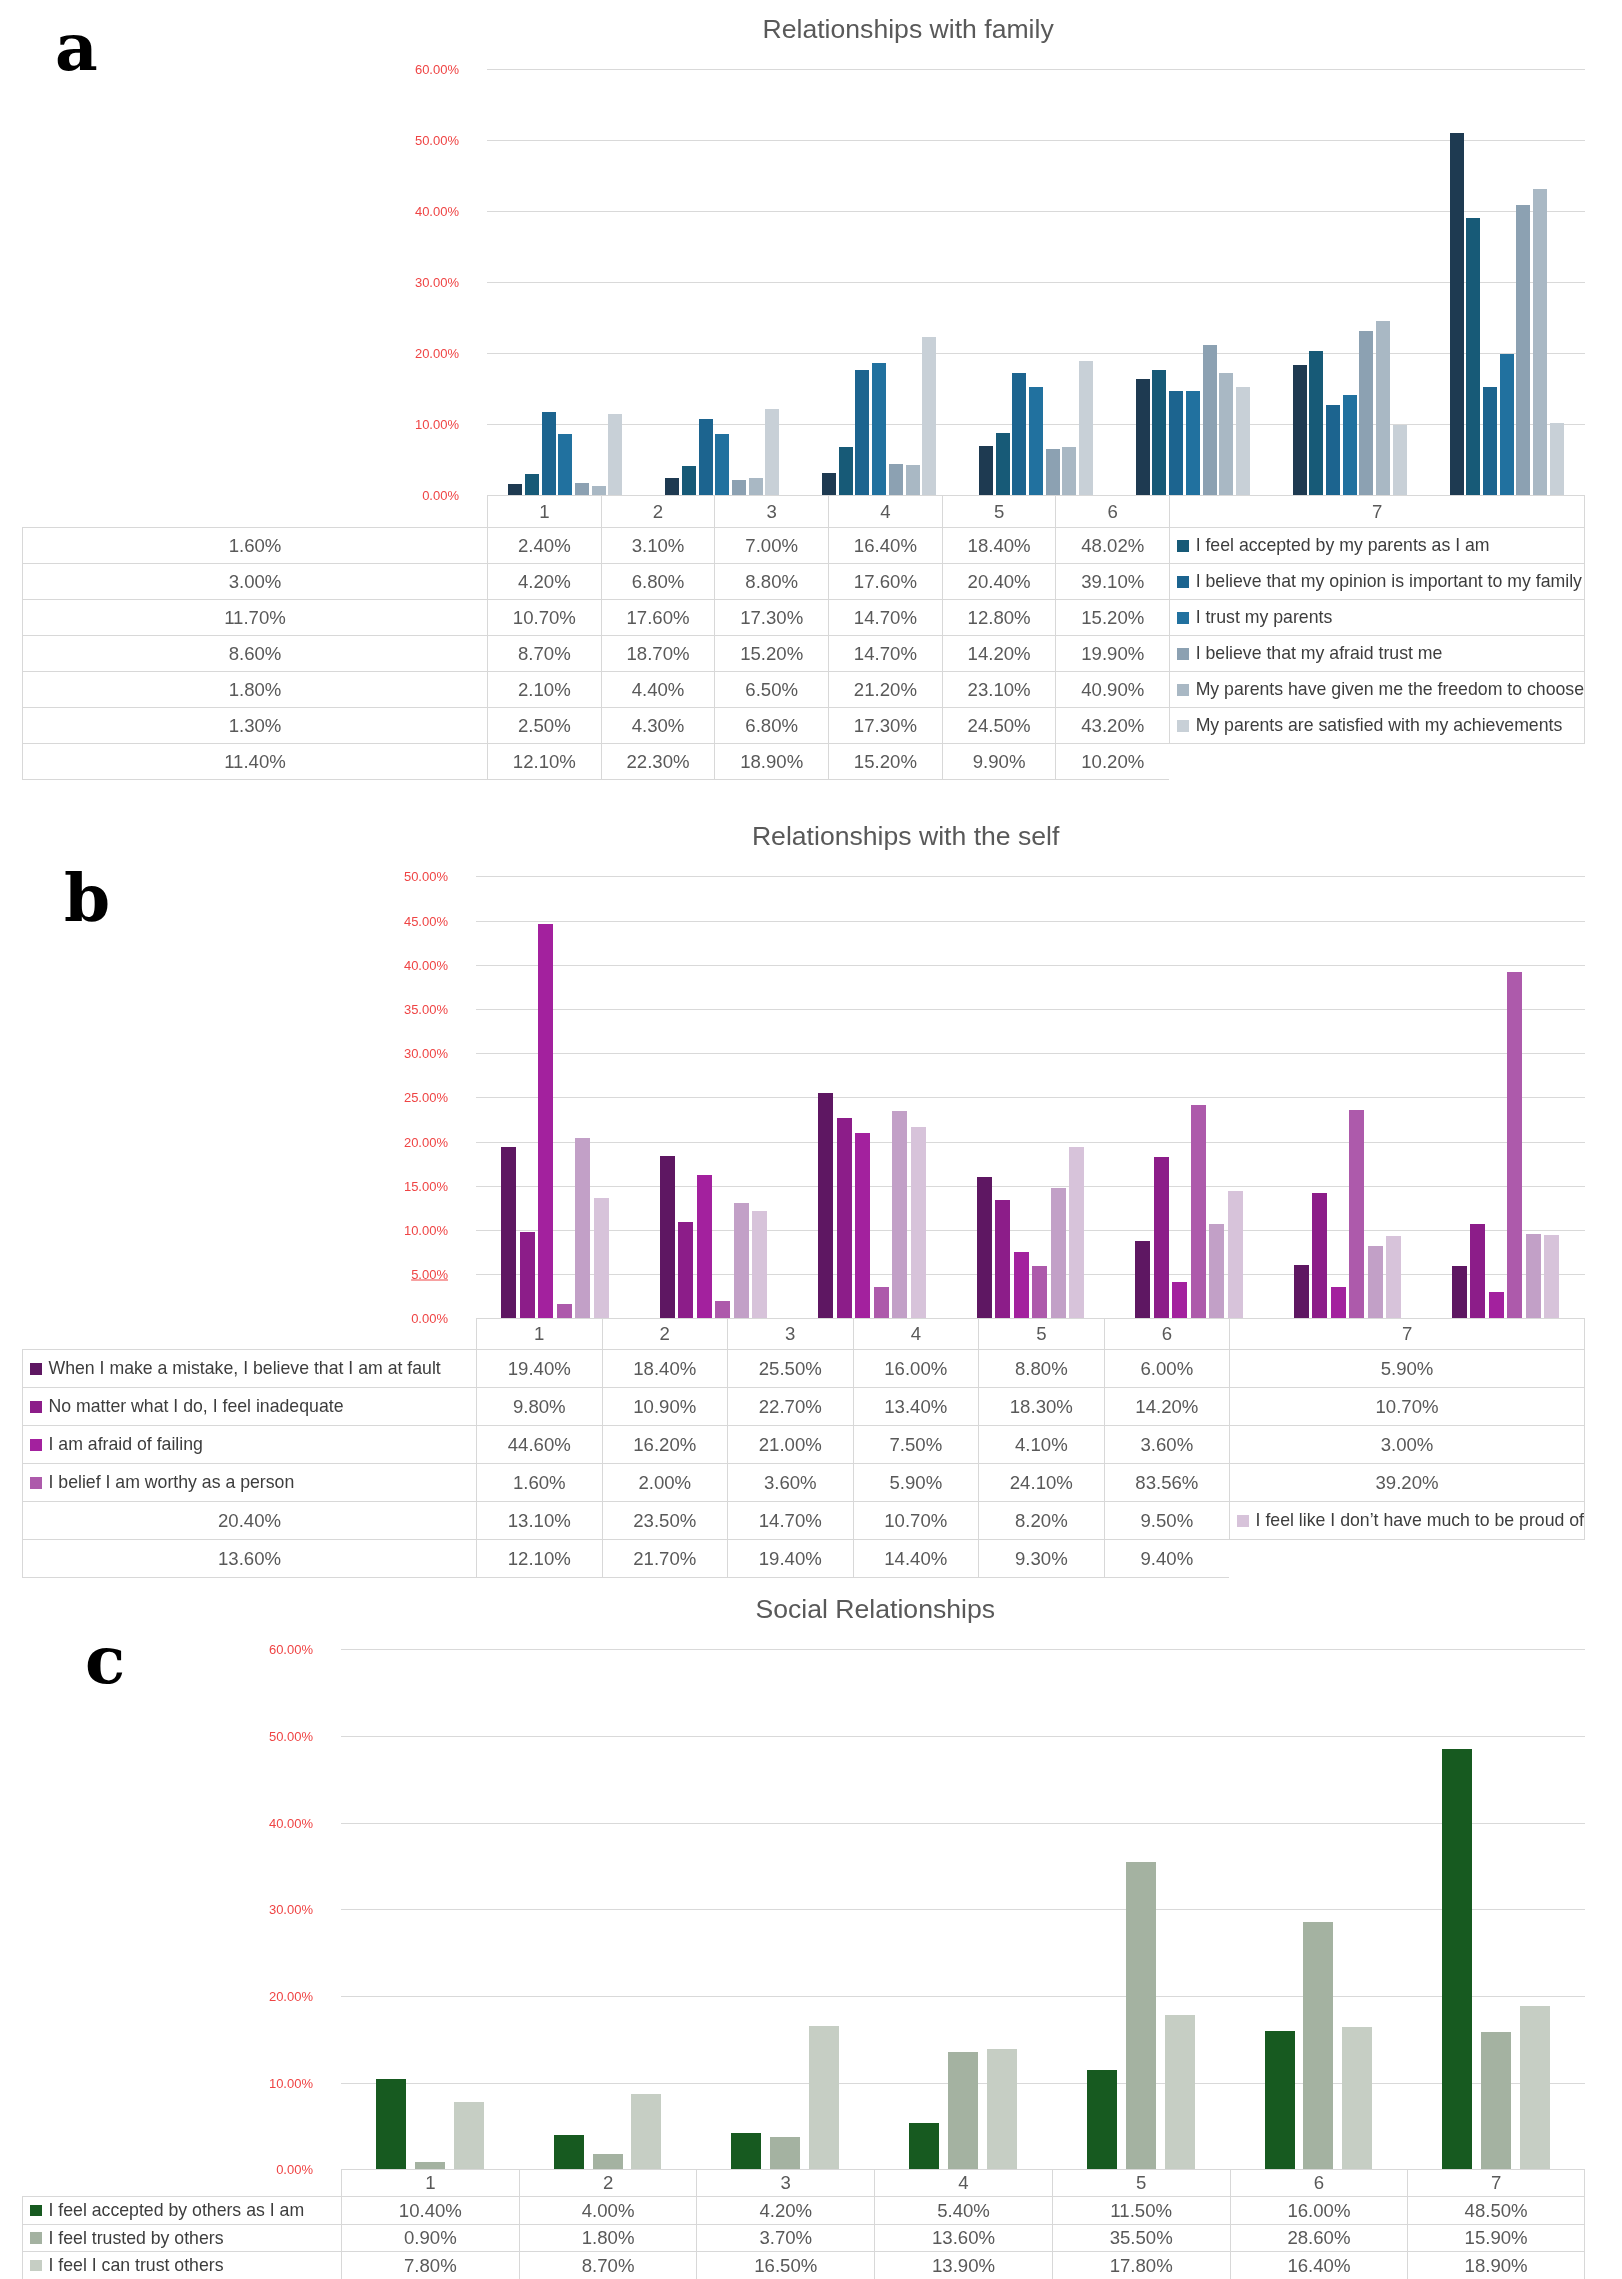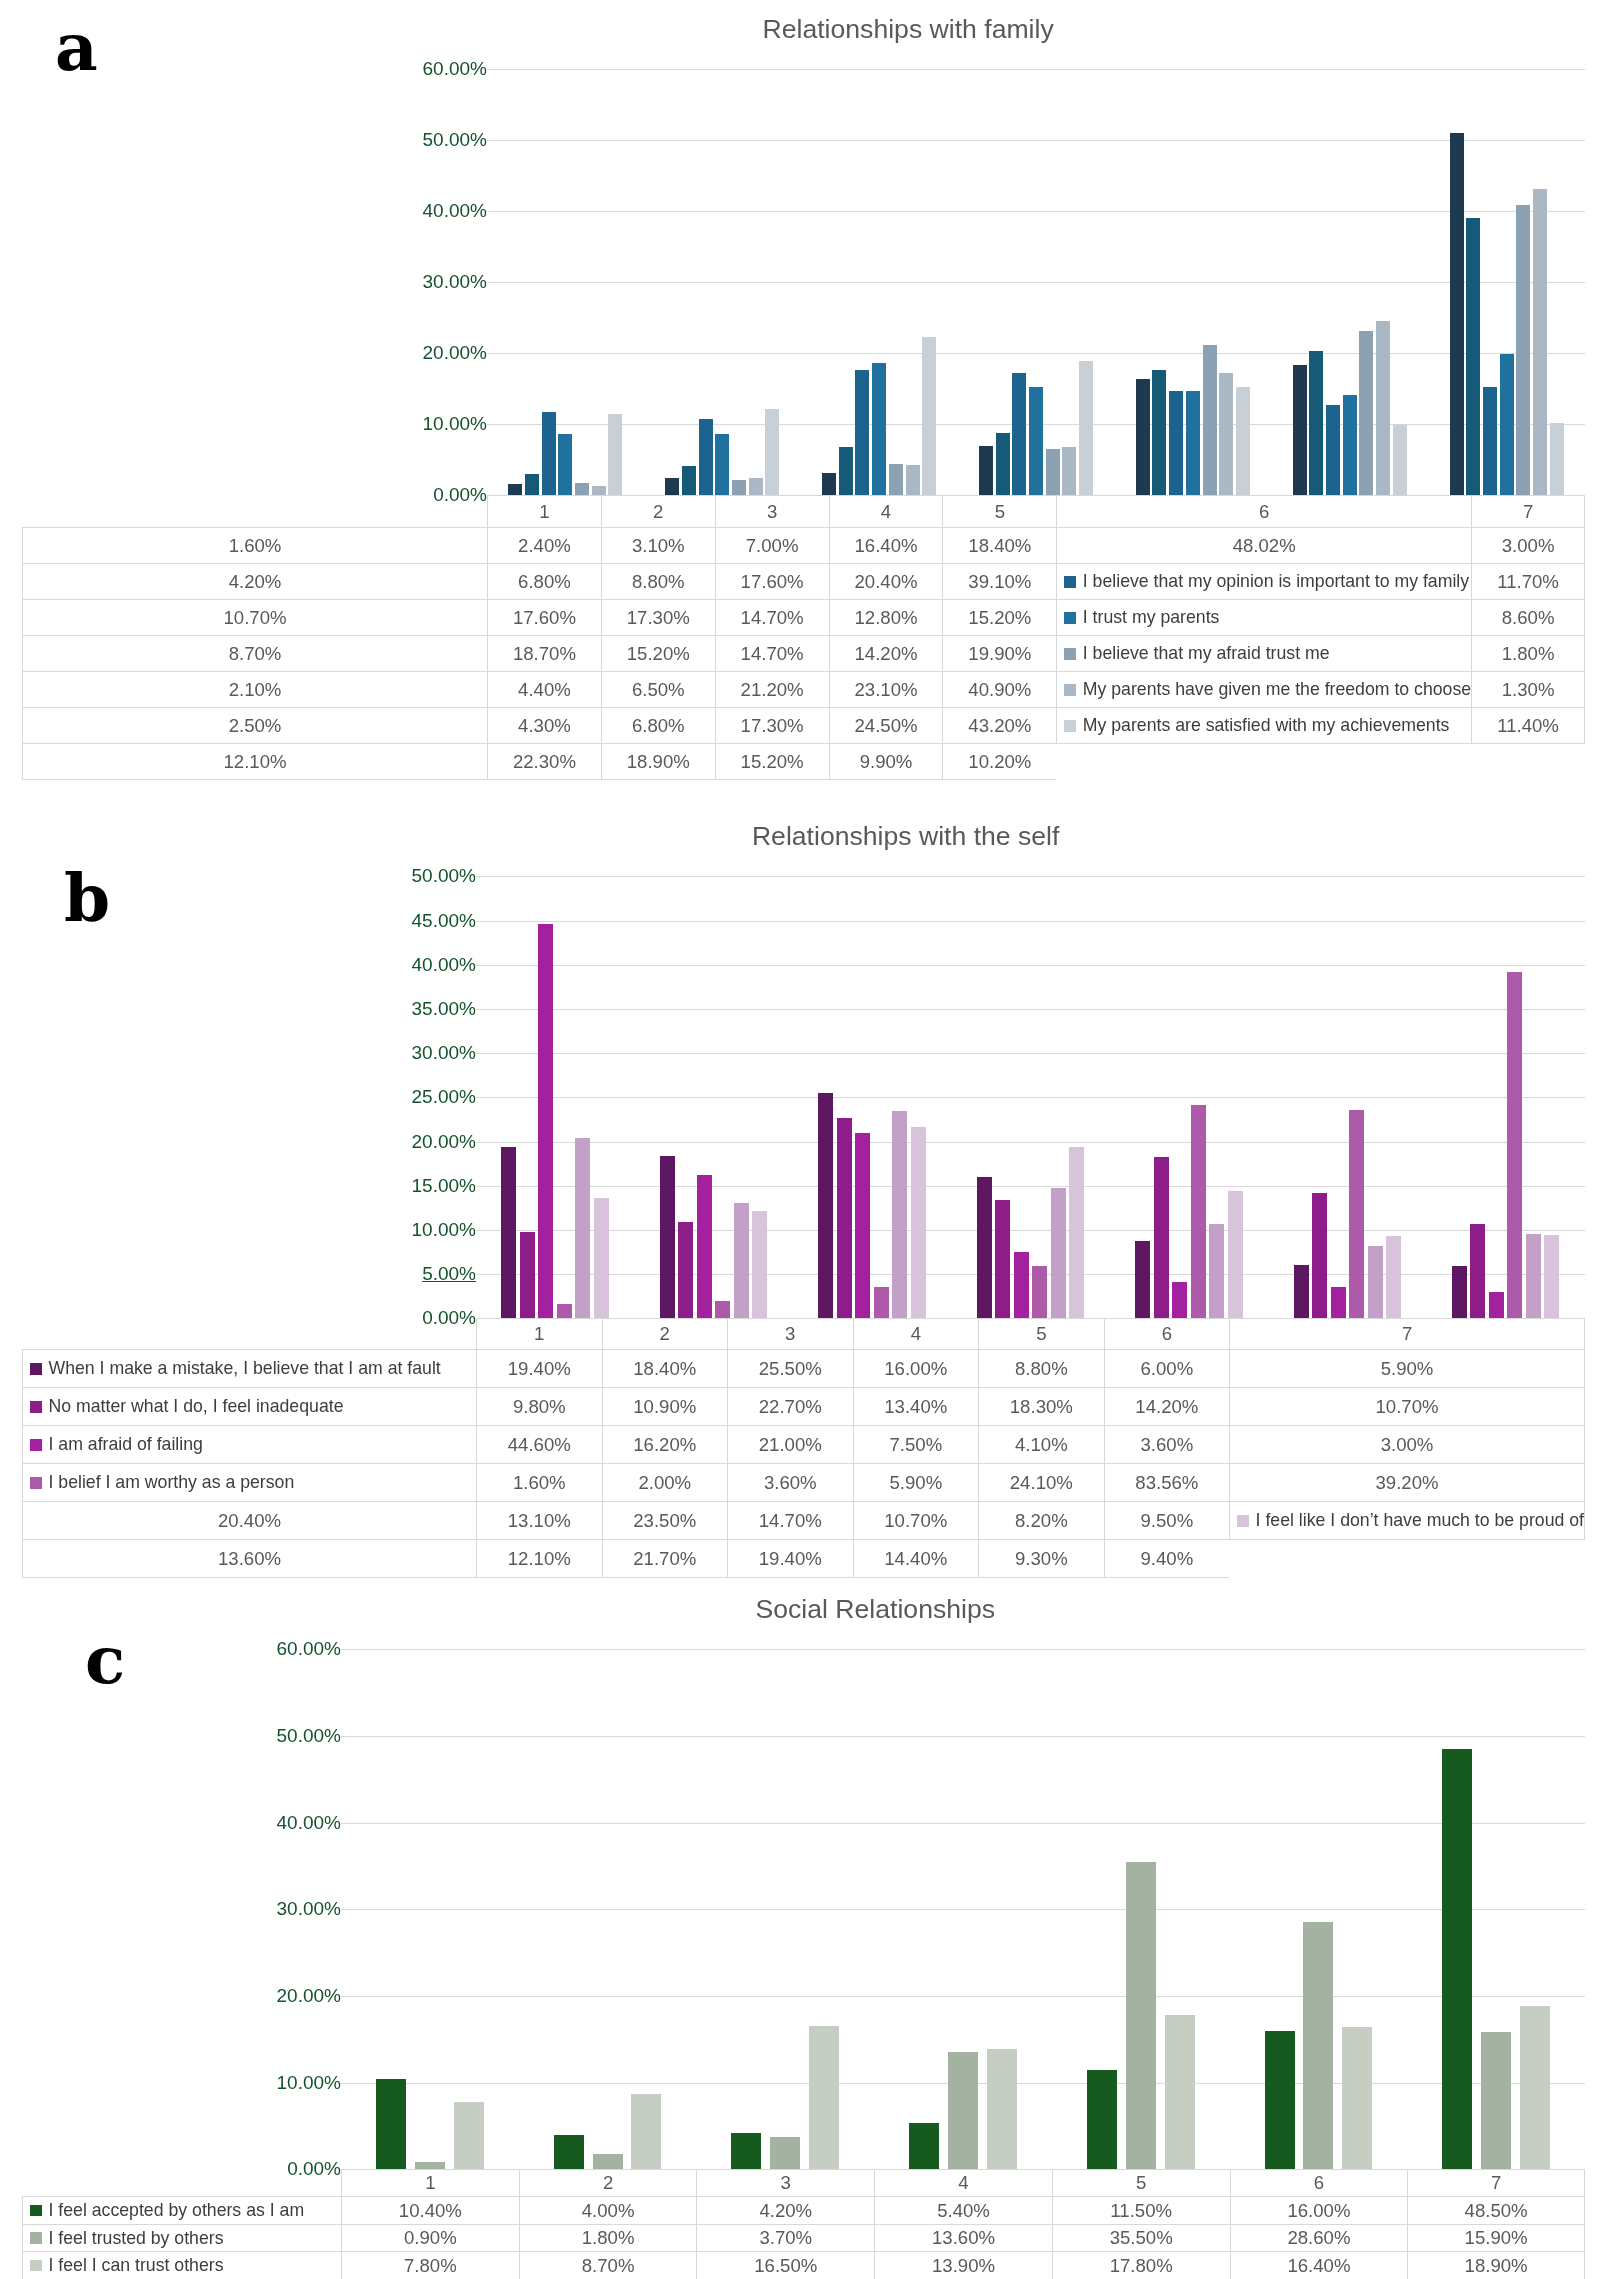--- a/index.html
+++ b/index.html
@@ -52,24 +52,24 @@
 
   .plot-row {
     display: grid;
     grid-template-columns: var(--label-col) 1fr;
     height: var(--plot-h);
   }
 
   .yaxis { position: relative; }
   .ytick {
     position: absolute;
-    right: 0;
+    right: 28px;
     transform: translateY(-50%);
-    color: #14532d;
-    font-size: 19px;
+    color: #ef4444;
+    font-size: 13px;
     white-space: nowrap;
   }
 
   .plot { position: relative; }
   .gridline {
     position: absolute;
     left: 0; right: 0;
     height: 0.9px;
     background: #d9d9d9;
   }
@@ -224,20 +224,24 @@
         <div class="cell axis">5</div>
         <div class="cell axis">6</div>
         <div class="cell axis">7</div>
         <div class="cell num">1.60%</div>
         <div class="cell num">2.40%</div>
         <div class="cell num">3.10%</div>
         <div class="cell num">7.00%</div>
         <div class="cell num">16.40%</div>
         <div class="cell num">18.40%</div>
         <div class="cell num">48.02%</div>
+        <div class="cell lbl">
+          <div class="swatch" style="background: rgb(23, 90, 119);"></div>
+          <span>I feel accepted by my parents as I am</span>
+        </div>
         <div class="cell num">3.00%</div>
         <div class="cell num">4.20%</div>
         <div class="cell num">6.80%</div>
         <div class="cell num">8.80%</div>
         <div class="cell num">17.60%</div>
         <div class="cell num">20.40%</div>
         <div class="cell num">39.10%</div>
         <div class="cell lbl">
           <div class="swatch" style="background: rgb(28, 100, 143);"></div>
           <span>I believe that my opinion is important to my family</span>

